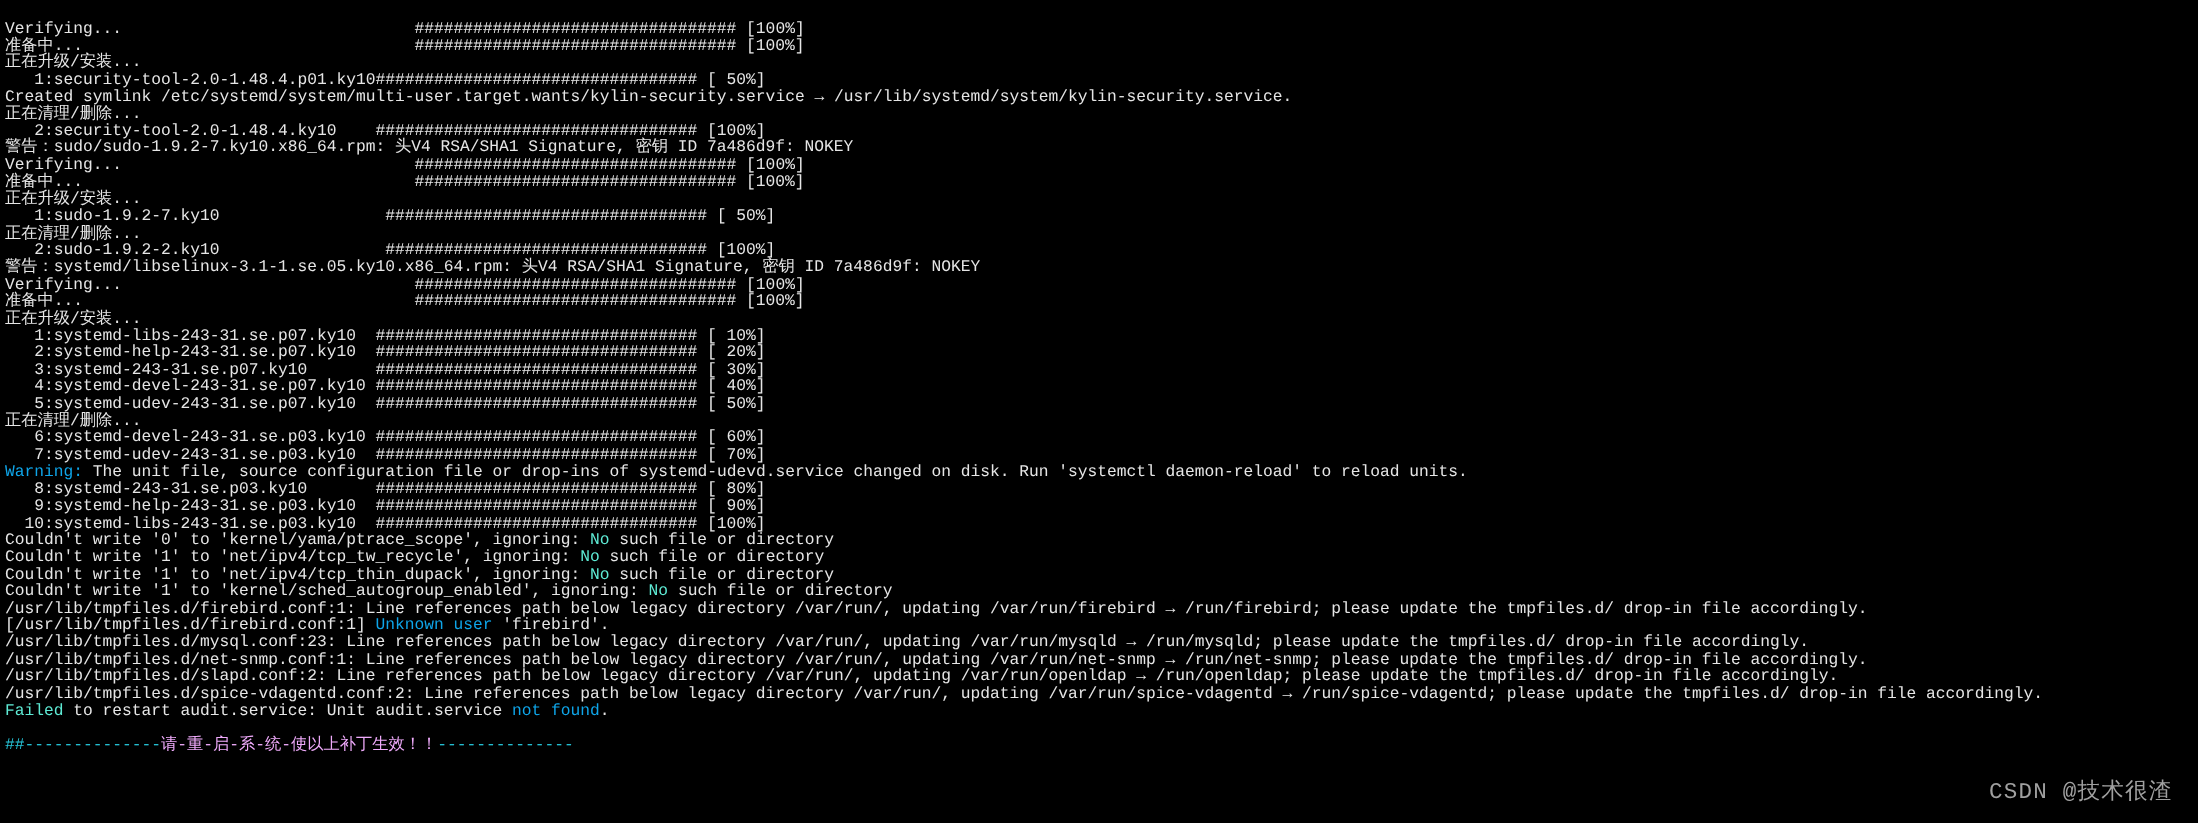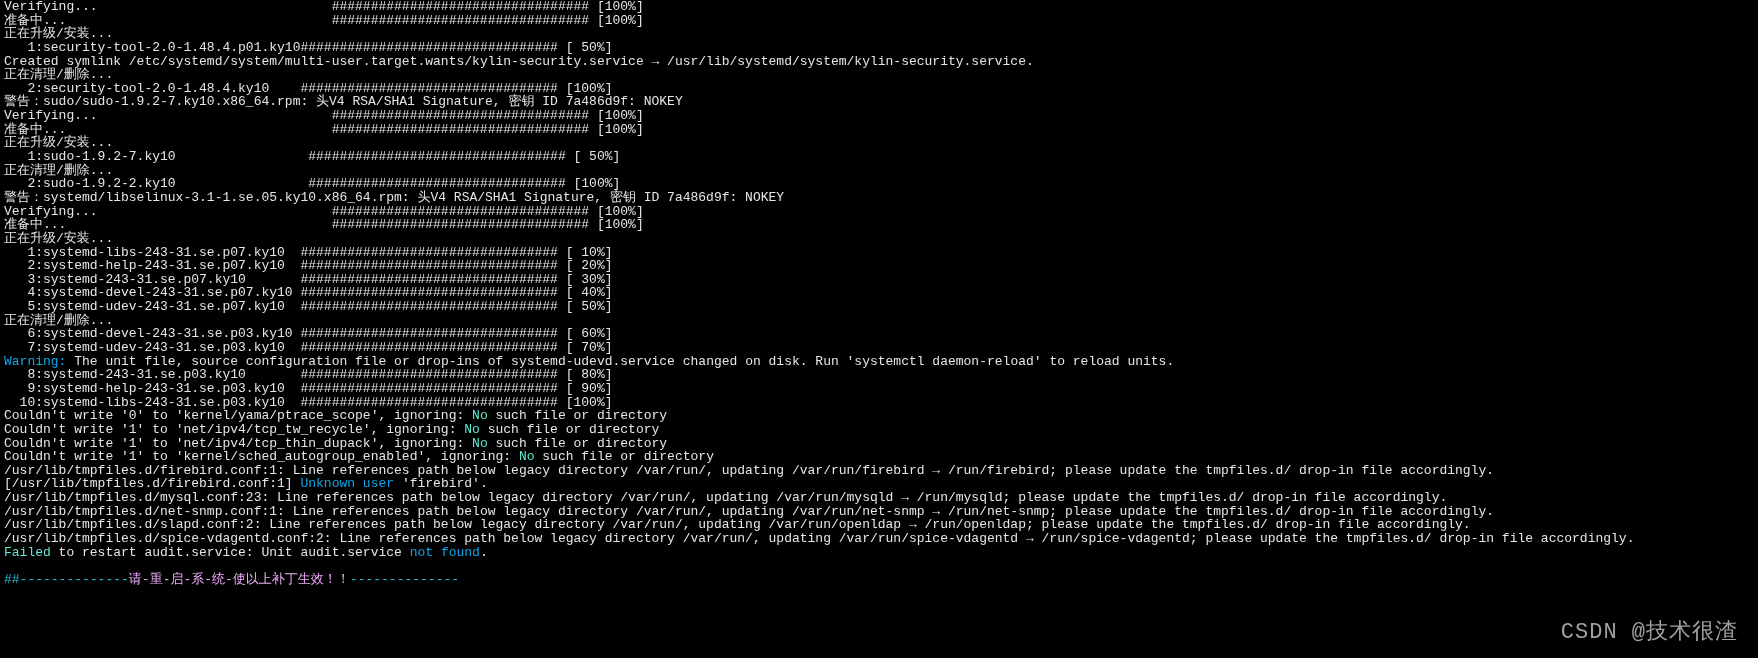--- a/index.html
+++ b/index.html
@@ -10,32 +10,32 @@
     font-family: "Consolas", "Menlo", "Courier New", monospace;
     font-size: 13px;
     line-height: 1.05;
     width: 1758px;
     height: 658px;
     overflow: hidden;
     position: relative;
   }
   .term {
     white-space: pre;
-    padding: 0 4px;
+    padding: 16px 4px;
   }
   .red    { color: #5eead4; }
   .yellow { color: #0ea5e9; }
   .green  { color: #f0abfc; }
   .cyan   { color: #26c6da; }
   .watermark {
     position: absolute;
     right: 20px;
     bottom: 14px;
     color: #bdbdbd;
-    font-size: 22px;
+    font-size: 18px;
     letter-spacing: 1px;
     opacity: 0.85;
   }
 </style>
 </head>
 <body>
 
 <div class="term" id="term"><div><span>Verifying...                              ################################# [100%]</span></div><div><span>准备中...                                  ################################# [100%]</span></div><div><span>正在升级/安装...</span></div><div><span>   1:security-tool-2.0-1.48.4.p01.ky10################################# [ 50%]</span></div><div><span>Created symlink /etc/systemd/system/multi-user.target.wants/kylin-security.service → /usr/lib/systemd/system/kylin-security.service.</span></div><div><span>正在清理/删除...</span></div><div><span>   2:security-tool-2.0-1.48.4.ky10    ################################# [100%]</span></div><div><span>警告：sudo/sudo-1.9.2-7.ky10.x86_64.rpm: 头V4 RSA/SHA1 Signature, 密钥 ID 7a486d9f: NOKEY</span></div><div><span>Verifying...                              ################################# [100%]</span></div><div><span>准备中...                                  ################################# [100%]</span></div><div><span>正在升级/安装...</span></div><div><span>   1:sudo-1.9.2-7.ky10                 ################################# [ 50%]</span></div><div><span>正在清理/删除...</span></div><div><span>   2:sudo-1.9.2-2.ky10                 ################################# [100%]</span></div><div><span>警告：systemd/libselinux-3.1-1.se.05.ky10.x86_64.rpm: 头V4 RSA/SHA1 Signature, 密钥 ID 7a486d9f: NOKEY</span></div><div><span>Verifying...                              ################################# [100%]</span></div><div><span>准备中...                                  ################################# [100%]</span></div><div><span>正在升级/安装...</span></div><div><span>   1:systemd-libs-243-31.se.p07.ky10  ################################# [ 10%]</span></div><div><span>   2:systemd-help-243-31.se.p07.ky10  ################################# [ 20%]</span></div><div><span>   3:systemd-243-31.se.p07.ky10       ################################# [ 30%]</span></div><div><span>   4:systemd-devel-243-31.se.p07.ky10 ################################# [ 40%]</span></div><div><span>   5:systemd-udev-243-31.se.p07.ky10  ################################# [ 50%]</span></div><div><span>正在清理/删除...</span></div><div><span>   6:systemd-devel-243-31.se.p03.ky10 ################################# [ 60%]</span></div><div><span>   7:systemd-udev-243-31.se.p03.ky10  ################################# [ 70%]</span></div><div><span class="yellow">Warning:</span><span> The unit file, source configuration file or drop-ins of systemd-udevd.service changed on disk. Run 'systemctl daemon-reload' to reload units.</span></div><div><span>   8:systemd-243-31.se.p03.ky10       ################################# [ 80%]</span></div><div><span>   9:systemd-help-243-31.se.p03.ky10  ################################# [ 90%]</span></div><div><span>  10:systemd-libs-243-31.se.p03.ky10  ################################# [100%]</span></div><div><span>Couldn't write '0' to 'kernel/yama/ptrace_scope', ignoring: </span><span class="red">No</span><span> such file or directory</span></div><div><span>Couldn't write '1' to 'net/ipv4/tcp_tw_recycle', ignoring: </span><span class="red">No</span><span> such file or directory</span></div><div><span>Couldn't write '1' to 'net/ipv4/tcp_thin_dupack', ignoring: </span><span class="red">No</span><span> such file or directory</span></div><div><span>Couldn't write '1' to 'kernel/sched_autogroup_enabled', ignoring: </span><span class="red">No</span><span> such file or directory</span></div><div><span>/usr/lib/tmpfiles.d/firebird.conf:1: Line references path below legacy directory /var/run/, updating /var/run/firebird → /run/firebird; please update the tmpfiles.d/ drop-in file accordingly.</span></div><div><span>[/usr/lib/tmpfiles.d/firebird.conf:1] </span><span class="yellow">Unknown user</span><span> 'firebird'.</span></div><div><span>/usr/lib/tmpfiles.d/mysql.conf:23: Line references path below legacy directory /var/run/, updating /var/run/mysqld → /run/mysqld; please update the tmpfiles.d/ drop-in file accordingly.</span></div><div><span>/usr/lib/tmpfiles.d/net-snmp.conf:1: Line references path below legacy directory /var/run/, updating /var/run/net-snmp → /run/net-snmp; please update the tmpfiles.d/ drop-in file accordingly.</span></div><div><span>/usr/lib/tmpfiles.d/slapd.conf:2: Line references path below legacy directory /var/run/, updating /var/run/openldap → /run/openldap; please update the tmpfiles.d/ drop-in file accordingly.</span></div><div><span>/usr/lib/tmpfiles.d/spice-vdagentd.conf:2: Line references path below legacy directory /var/run/, updating /var/run/spice-vdagentd → /run/spice-vdagentd; please update the tmpfiles.d/ drop-in file accordingly.</span></div><div><span class="red">Failed</span><span> to restart audit.service: Unit audit.service </span><span class="yellow">not found</span><span>.</span></div><div><span> </span></div><div><span class="cyan">##--------------</span><span class="green">请-重-启-系-统-使以上补丁生效！！</span><span class="cyan">--------------</span></div></div>
 
 <div class="watermark">CSDN @技术很渣</div>

